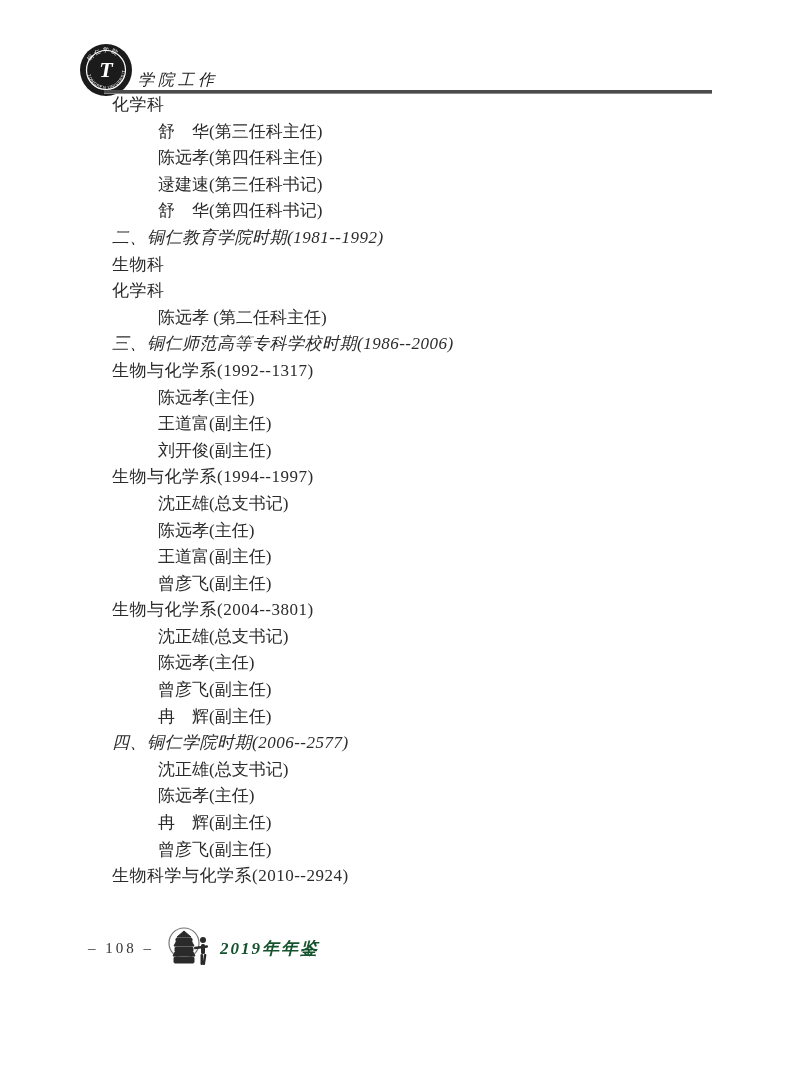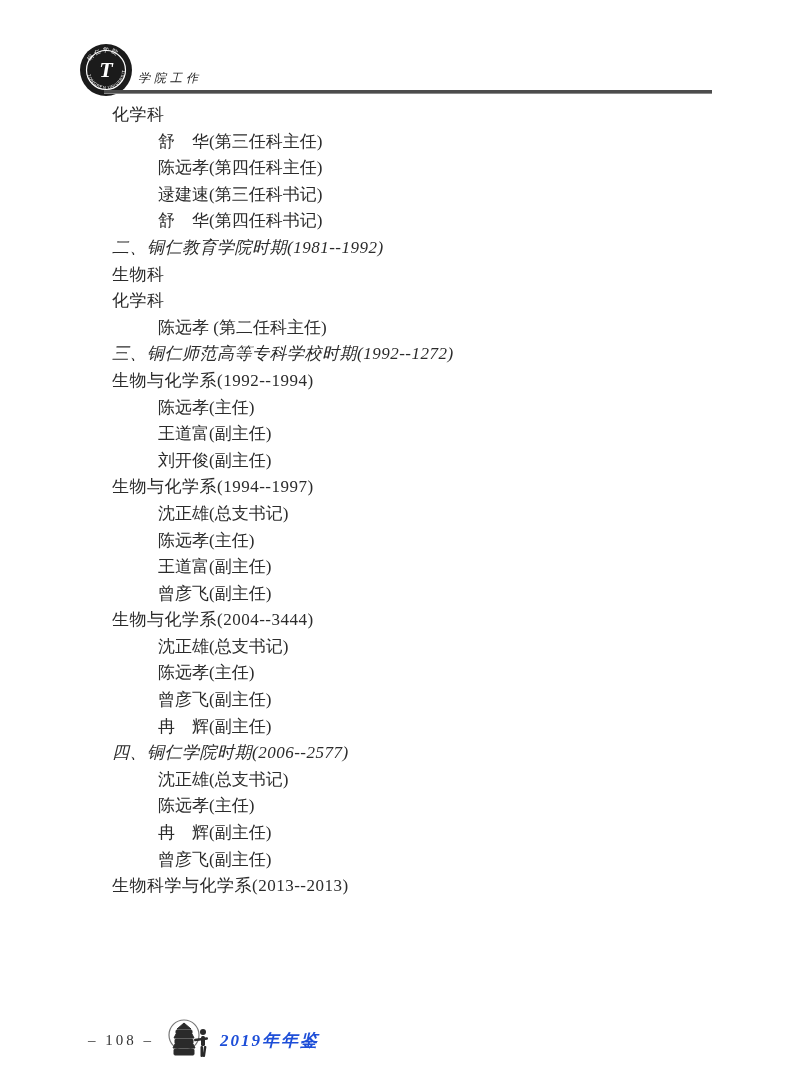--- a/index.html
+++ b/index.html
@@ -9,54 +9,54 @@
     margin:0 auto;
     background:#ffffff;
     font-family:"Liberation Serif","DejaVu Serif",serif;
     color:#2b2b2b;
     overflow:hidden;
   }
   
   .logo { position:absolute; left:79px; top:43px; width:54px; height:54px; }
   .header-title {
     position:absolute; left:138px; top:70px;
-    font-size:12px; font-style:italic; letter-spacing:4px;
+    font-size:16px; font-style:italic; letter-spacing:4px;
     color:#222;
   }
   .header-rule {
     position:absolute; left:104px; top:90px;
     width:608px; height:3px;
     background:#4c4c4c;
     border-bottom:1px solid #8a8a8a;
   }
   
   .doc-body {
-    position:absolute; left:112px; top:102px; width:620px;
+    position:absolute; left:112px; top:92px; width:620px;
   }
   .line {
     height:26.6px; line-height:26.6px;
     font-size:17px;
     white-space:pre;
   }
   .line.name { padding-left:46px; }
   .line.section { font-style:italic; letter-spacing:0.5px; }
   .line.dept { letter-spacing:0.5px; }
   
   .footer {
-    position:absolute; left:88px; top:1017px;
+    position:absolute; left:88px; top:925px;
     display:flex; align-items:center;
   }
   .page-number {
     font-size:15px; letter-spacing:3px; color:#333;
     line-height:44px;
   }
   .yearbook-icon { width:50px; height:46px; margin:0 6px 0 10px; }
   .yearbook-title {
     font-size:17px; font-weight:bold; font-style:italic;
-    letter-spacing:2px; color:#1d4ed8;
+    letter-spacing:2px; color:#14532d;
   }
 </style>
 </head>
 <body>
 
 <div class="page">
 
   <svg class="logo" viewBox="0 0 54 54">
     <defs>
       <path id="arcBottom" d="M 8,27 A 19,19 0 0 0 46,27"></path>
@@ -79,41 +79,41 @@
   <main class="doc-body" id="doc-body">
       <div class="line dept">化学科</div>
       <div class="line name">舒　华(第三任科主任)</div>
       <div class="line name">陈远孝(第四任科主任)</div>
       <div class="line name">逯建速(第三任科书记)</div>
       <div class="line name">舒　华(第四任科书记)</div>
       <div class="line section">二、铜仁教育学院时期(1981--1992)</div>
       <div class="line dept">生物科</div>
       <div class="line dept">化学科</div>
       <div class="line name">陈远孝 (第二任科主任)</div>
-      <div class="line section">三、铜仁师范高等专科学校时期(1992--1272)</div>
-      <div class="line dept">生物与化学系(1992--1994)</div>
+      <div class="line section">三、铜仁师范高等专科学校时期(1986--2006)</div>
+      <div class="line dept">生物与化学系(1992--1317)</div>
       <div class="line name">陈远孝(主任)</div>
       <div class="line name">王道富(副主任)</div>
       <div class="line name">刘开俊(副主任)</div>
       <div class="line dept">生物与化学系(1994--1997)</div>
       <div class="line name">沈正雄(总支书记)</div>
       <div class="line name">陈远孝(主任)</div>
       <div class="line name">王道富(副主任)</div>
       <div class="line name">曾彦飞(副主任)</div>
-      <div class="line dept">生物与化学系(2004--3444)</div>
+      <div class="line dept">生物与化学系(2004--3801)</div>
       <div class="line name">沈正雄(总支书记)</div>
       <div class="line name">陈远孝(主任)</div>
       <div class="line name">曾彦飞(副主任)</div>
       <div class="line name">冉　辉(副主任)</div>
       <div class="line section">四、铜仁学院时期(2006--2577)</div>
       <div class="line name">沈正雄(总支书记)</div>
       <div class="line name">陈远孝(主任)</div>
       <div class="line name">冉　辉(副主任)</div>
       <div class="line name">曾彦飞(副主任)</div>
-      <div class="line dept">生物科学与化学系(2013--2013)</div>
+      <div class="line dept">生物科学与化学系(2010--2924)</div>
     </main>
 
   <div class="footer">
     <span class="page-number">–  108  –</span>
     <svg class="yearbook-icon" viewBox="0 0 50 46">
       <circle cx="20" cy="18" r="15" fill="none" stroke="#777" stroke-width="1.2"></circle>
 
       <g fill="#2a2a2a" stroke="#2a2a2a">
         <polygon points="20,6 13,12 27,12"></polygon>
         <rect x="12" y="13" width="16" height="4" rx="1"></rect>

